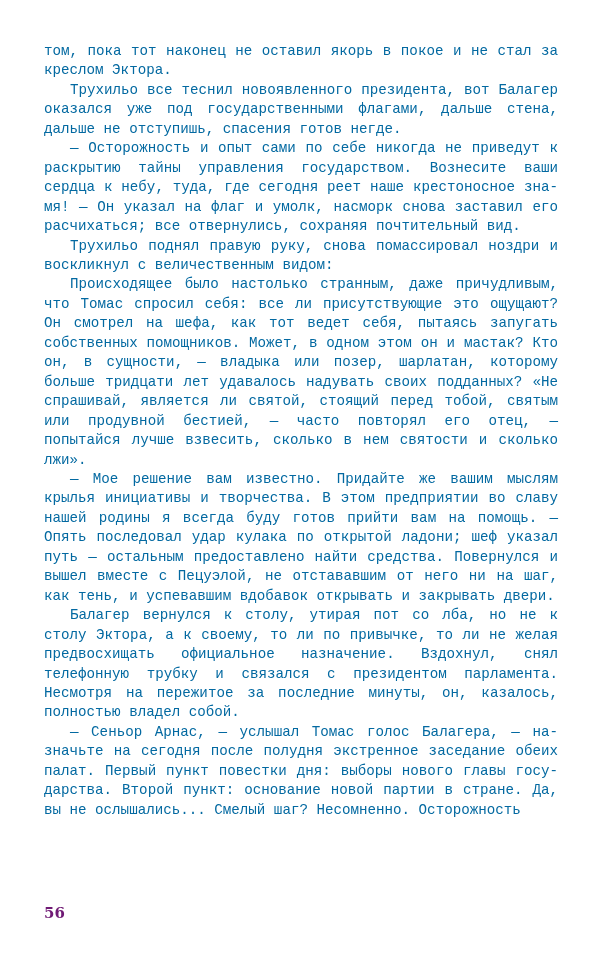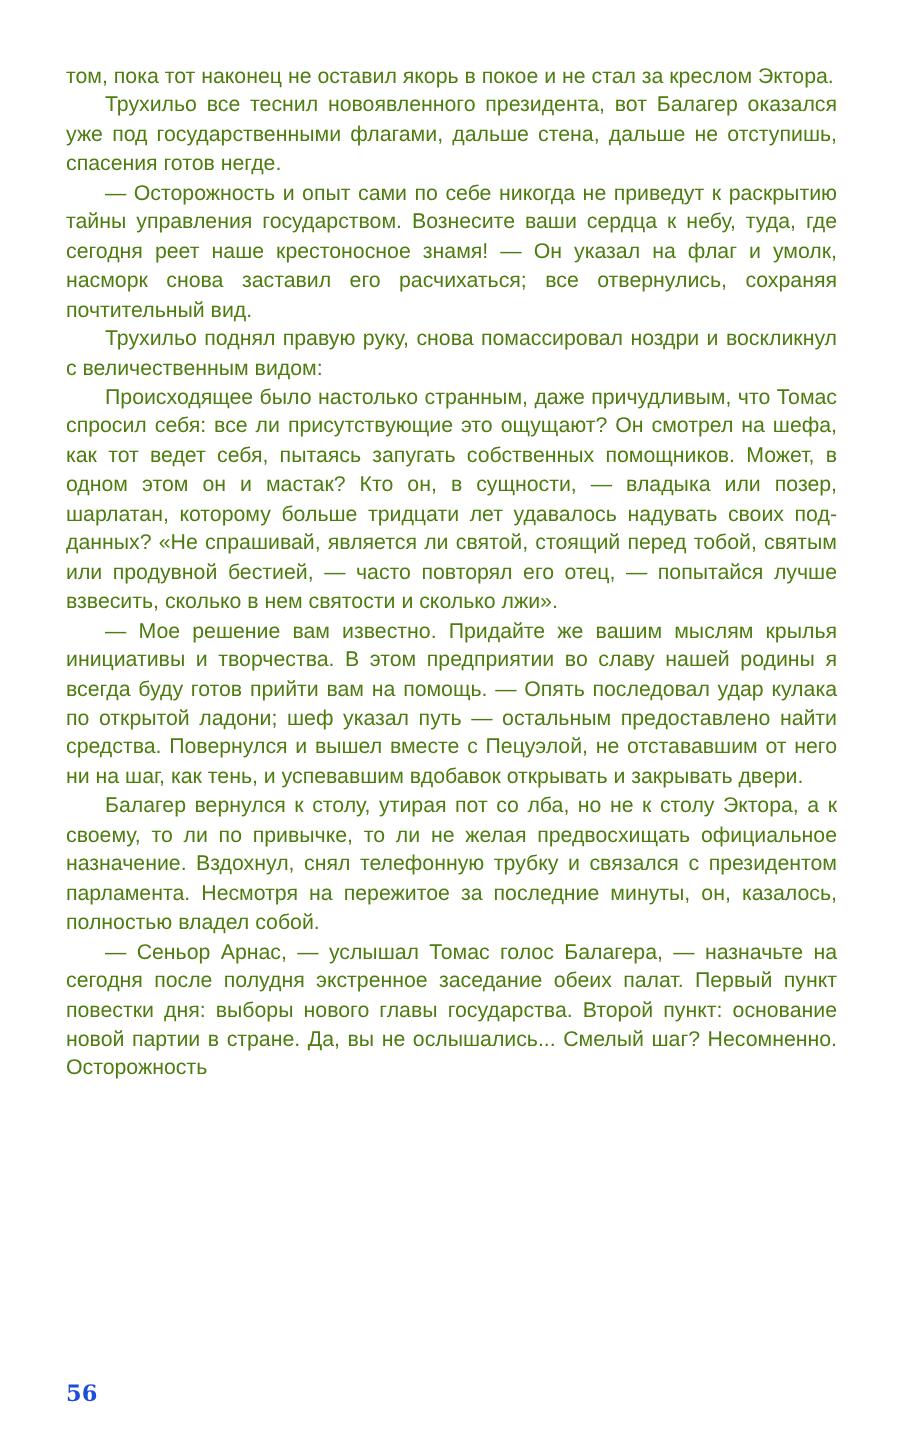--- a/index.html
+++ b/index.html
@@ -1,28 +1,28 @@
 <!DOCTYPE html>
 <html><head>
 <meta charset="utf-8">
 <style>
   html, body { margin: 0; padding: 0; background: #ffffff; }
   body { width: 600px; height: 968px; position: relative; overflow: hidden; }
   .page {
     position: absolute; left: 44px; top: 42px; width: 514px;
-    font-family: Liberation Sans, sans-serif;
-    font-size: 14.2px; line-height: 19.45px; color: #4d7c0f;
+    font-family: Liberation Mono, monospace;
+    font-size: 14.2px; line-height: 19.45px; color: #0369a1;
     text-align: justify;
   }
   .page p { margin: 0; text-indent: 26px; text-align-last: left; hyphens: manual; }
   .page p.cont { text-indent: 0; }
   .pagenum {
     position: absolute; left: 44px; top: 904px;
     font-family: "DejaVu Serif", serif; font-weight: bold;
-    font-size: 15px; color: #1d4ed8; margin-top: 16px;
+    font-size: 15px; color: #701a75;
   }
 </style>
 </head>
 <body>
 
 <div class="page">
   <p class="cont">том, пока тот наконец не оставил якорь в покое и не стал за креслом Эктора.</p>
   <p>Трухильо все теснил новоявленного президента, вот Балагер оказался уже под государственными флагами, дальше стена, дальше не отступишь, спасения готов негде.</p>
   <p>— Осторожность и опыт сами по себе никогда не приведут к раскрытию тайны управления государством. Вознесите ваши сердца к небу, туда, где сегодня реет наше крестоносное зна­мя! — Он указал на флаг и умолк, насморк снова заставил его расчихаться; все отвернулись, сохраняя почтительный вид.</p>
   <p>Трухильо поднял правую руку, снова помассировал ноздри и воскликнул с величественным видом:</p>

